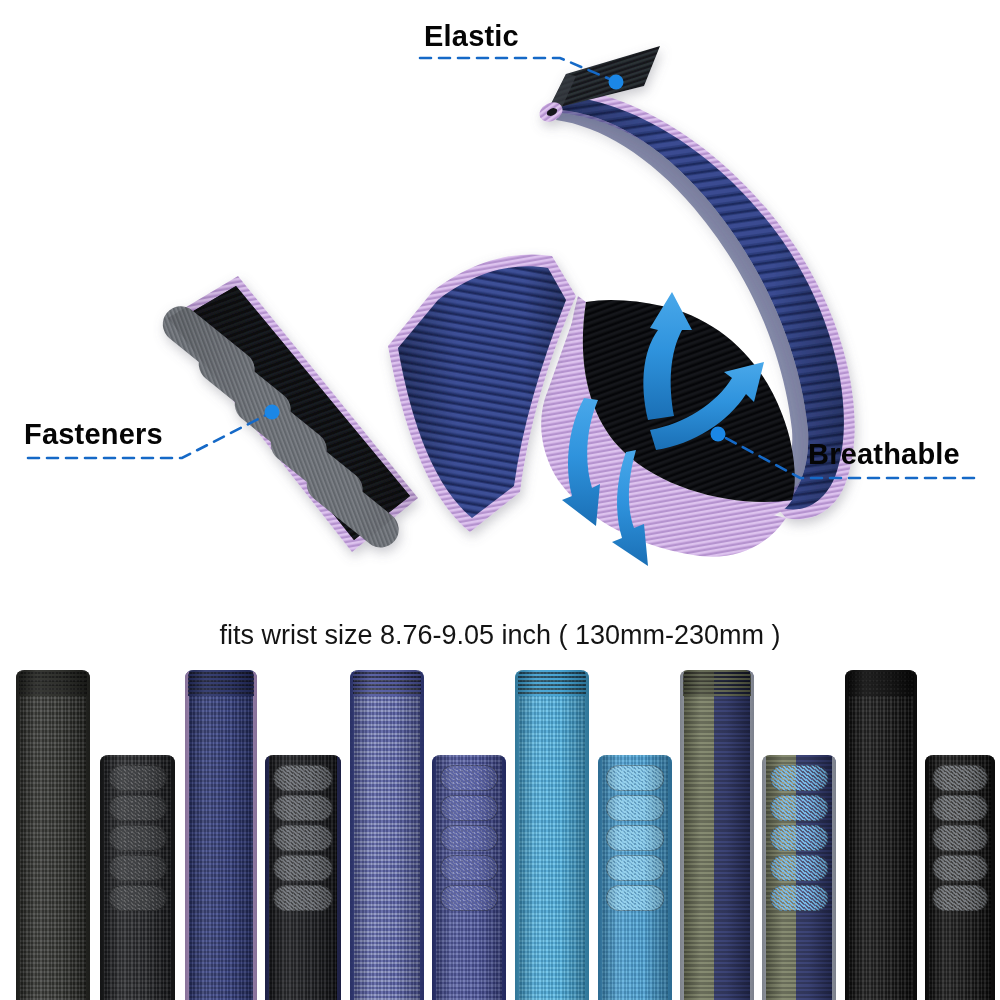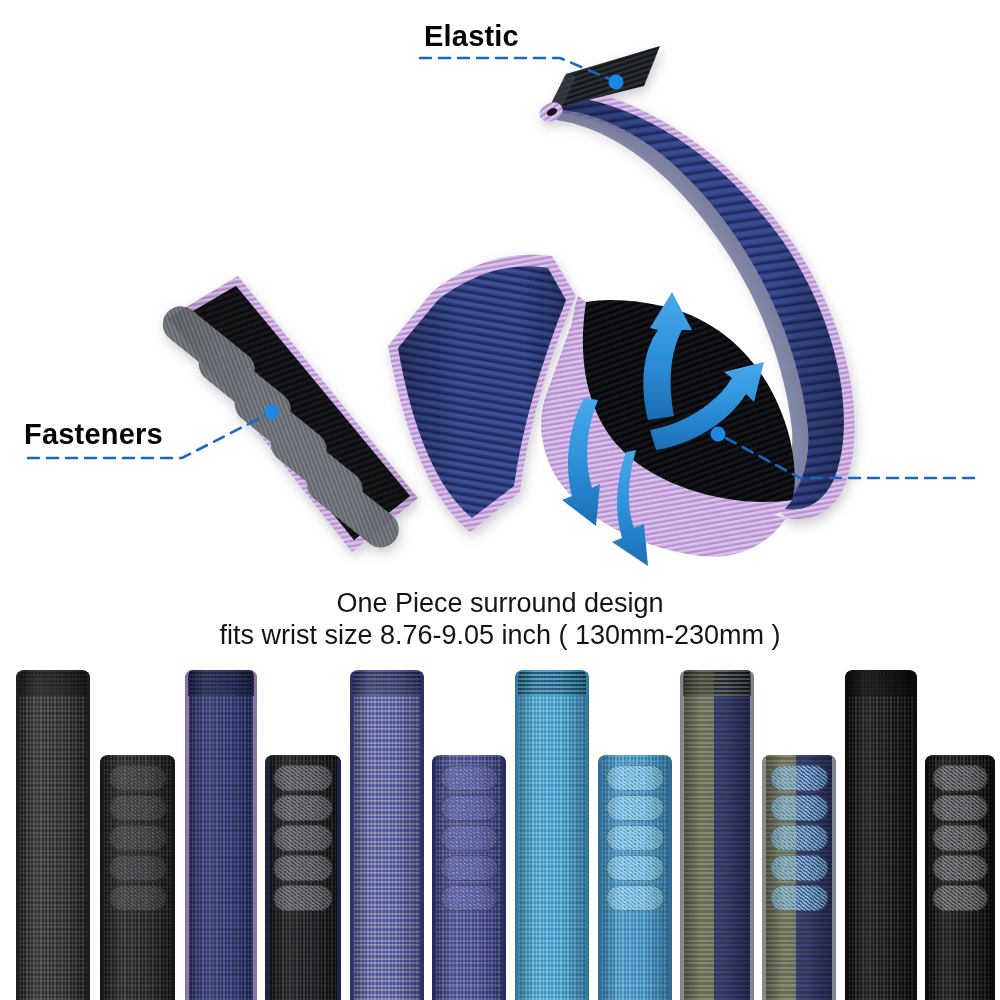--- a/index.html
+++ b/index.html
@@ -210,22 +210,22 @@
         <path d="M28 458 L182 458 L268 414" stroke="#1569c7" stroke-width="2.6" fill="none" stroke-dasharray="11 8" stroke-linecap="round"></path>
         <circle cx="272" cy="412" r="7.5" fill="#1b87e6"></circle>
 
         <path d="M974 478 L800 478 L722 436" stroke="#1569c7" stroke-width="2.6" fill="none" stroke-dasharray="11 8" stroke-linecap="round"></path>
         <circle cx="718" cy="434" r="7.5" fill="#1b87e6"></circle>
       </g>
     </svg>
 
     <div class="callout-label" id="lbl-elastic">Elastic</div>
     <div class="callout-label" id="lbl-fasteners">Fasteners</div>
-
-    <div class="caption" id="cap-line1">One Piece surround design</div>
+    <div class="callout-label" id="lbl-breathable">Breathable</div>
+
     <div class="caption" id="cap-line2">fits wrist size 8.76-9.05 inch ( 130mm-230mm )</div>
   </div>
 
   <div class="swatches" id="swatch-row">
       <div class="strip" style="left: 16px; width: 74px; height: 330px;">
         <div class="weave" style="background-image: repeating-linear-gradient(0deg, rgb(58, 59, 56) 0px, rgb(58, 59, 56) 2px, rgb(34, 35, 31) 2px, rgb(34, 35, 31) 4.5px), repeating-linear-gradient(90deg, rgba(255, 255, 255, 0.1) 0px, rgba(255, 255, 255, 0.1) 1.5px, rgba(0, 0, 0, 0.14) 1.5px, rgba(0, 0, 0, 0.14) 3.5px); background-blend-mode: overlay, normal;"></div>
         <div style="position: absolute; left: 0px; top: 0px; bottom: 0px; width: 4px; background: rgb(42, 43, 39); opacity: 0.95;"></div>
         <div style="position: absolute; inset: 0px 0px 0px auto; width: 4px; background: rgb(42, 43, 39); opacity: 0.95;"></div>
         <div style="position: absolute; left: 3px; right: 3px; top: 0px; height: 26px; border-radius: 6px 6px 0px 0px; background: repeating-linear-gradient(0deg, rgb(34, 35, 31) 0px, rgb(34, 35, 31) 2px, rgba(0, 0, 0, 0.55) 2px, rgba(0, 0, 0, 0.55) 4px);"></div>
         <div style="position: absolute; inset: 0px; pointer-events: none; background: linear-gradient(90deg, rgba(0, 0, 0, 0.3) 0%, rgba(255, 255, 255, 0.1) 28%, rgba(255, 255, 255, 0.06) 62%, rgba(0, 0, 0, 0.3) 100%);"></div>

